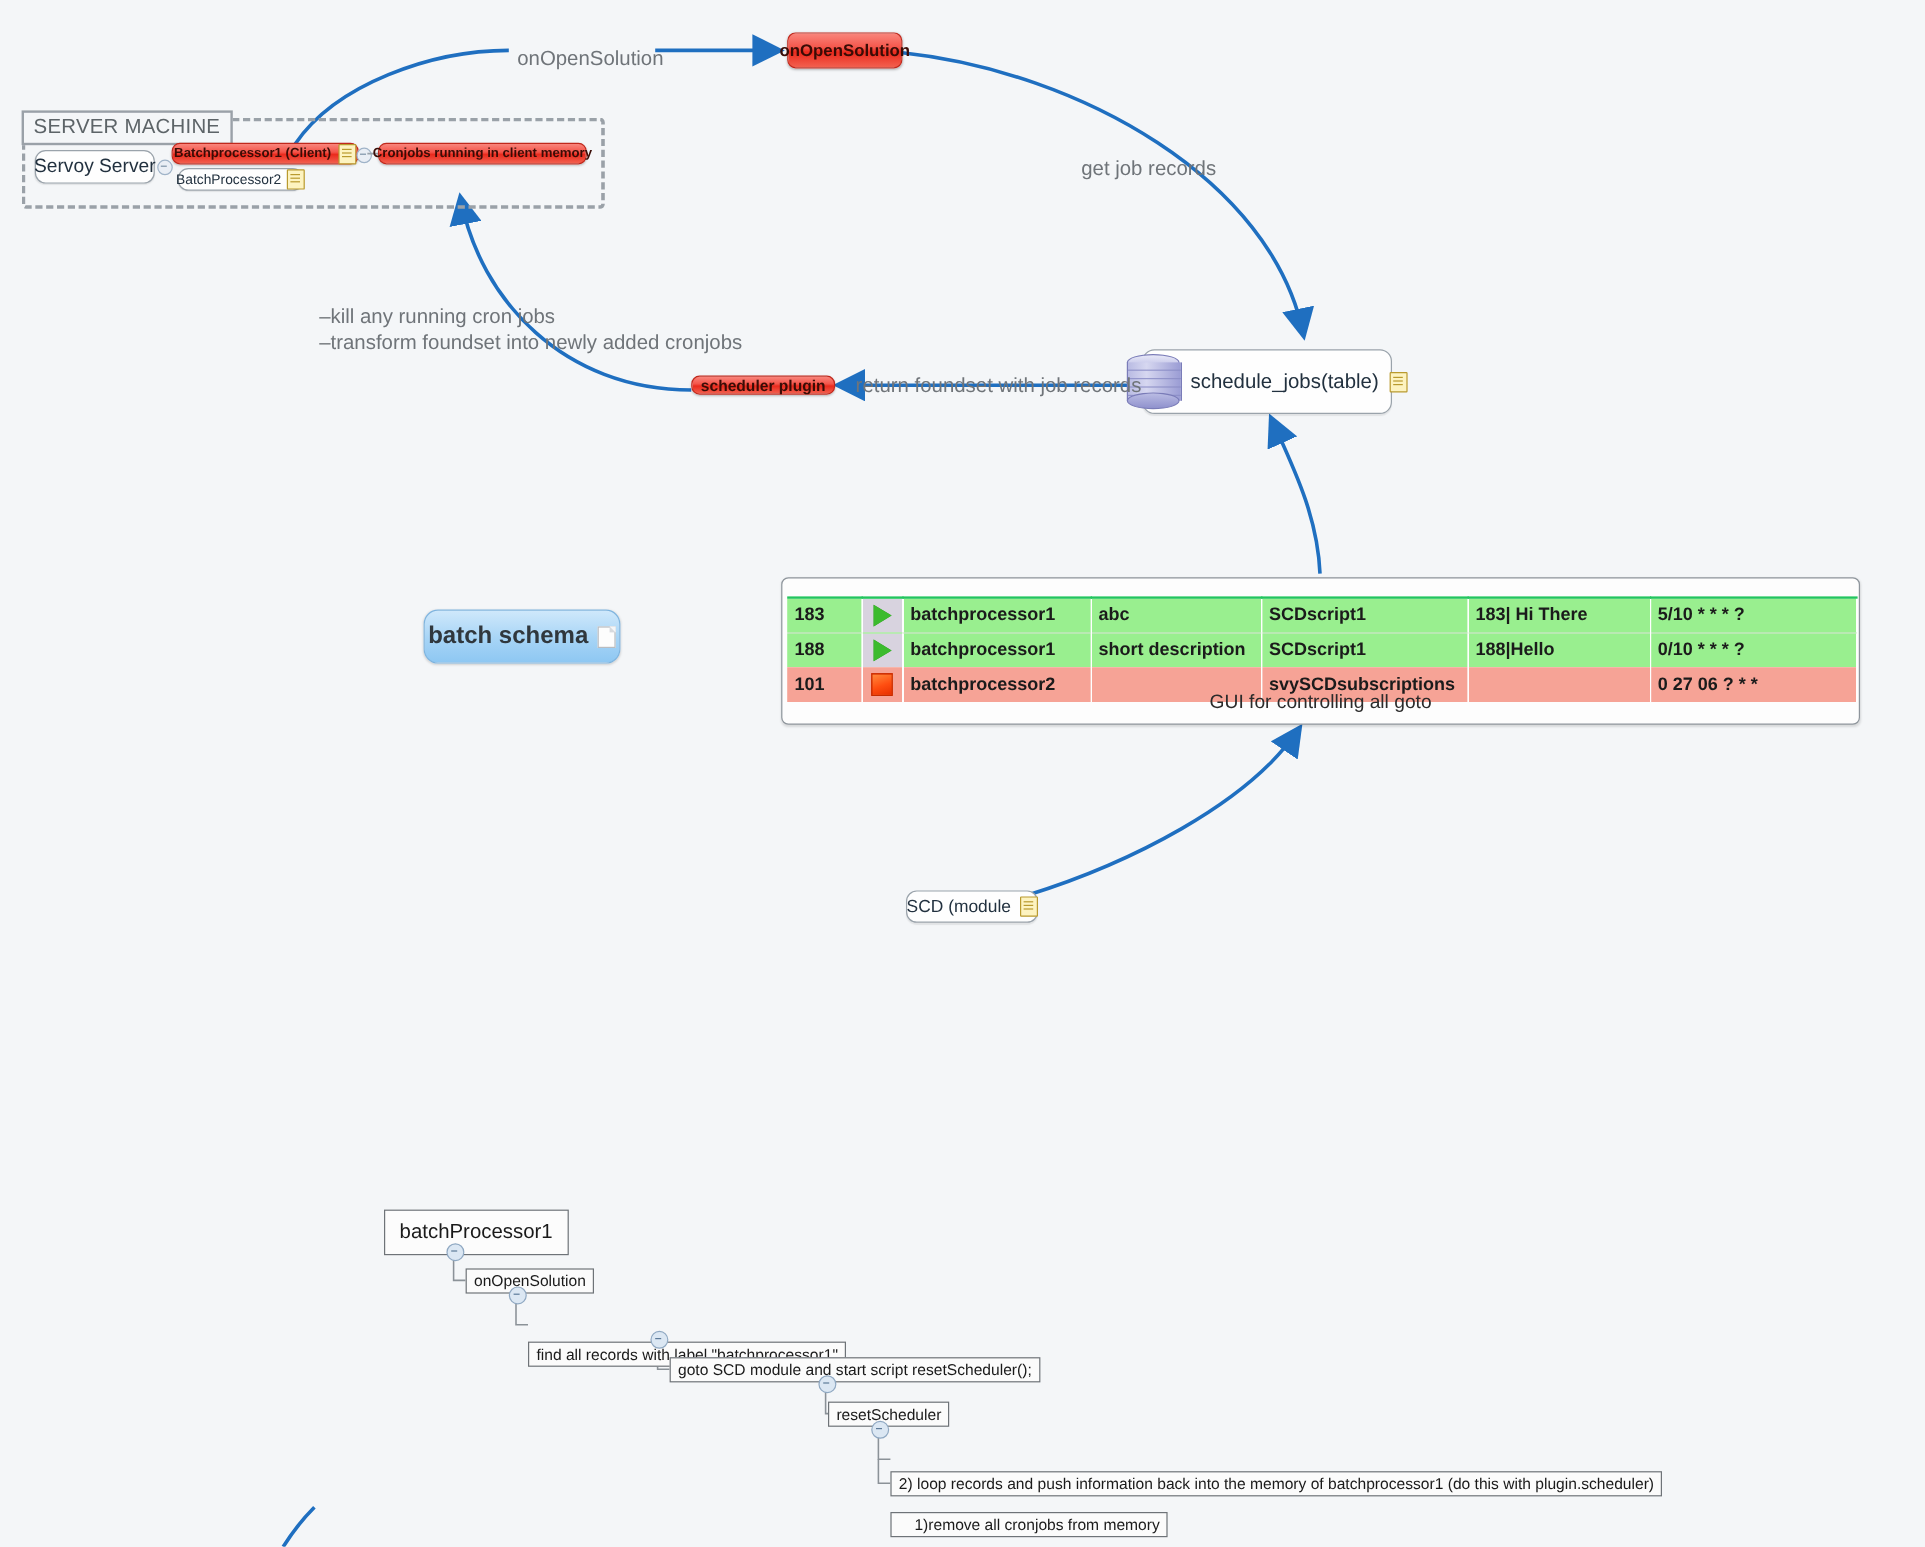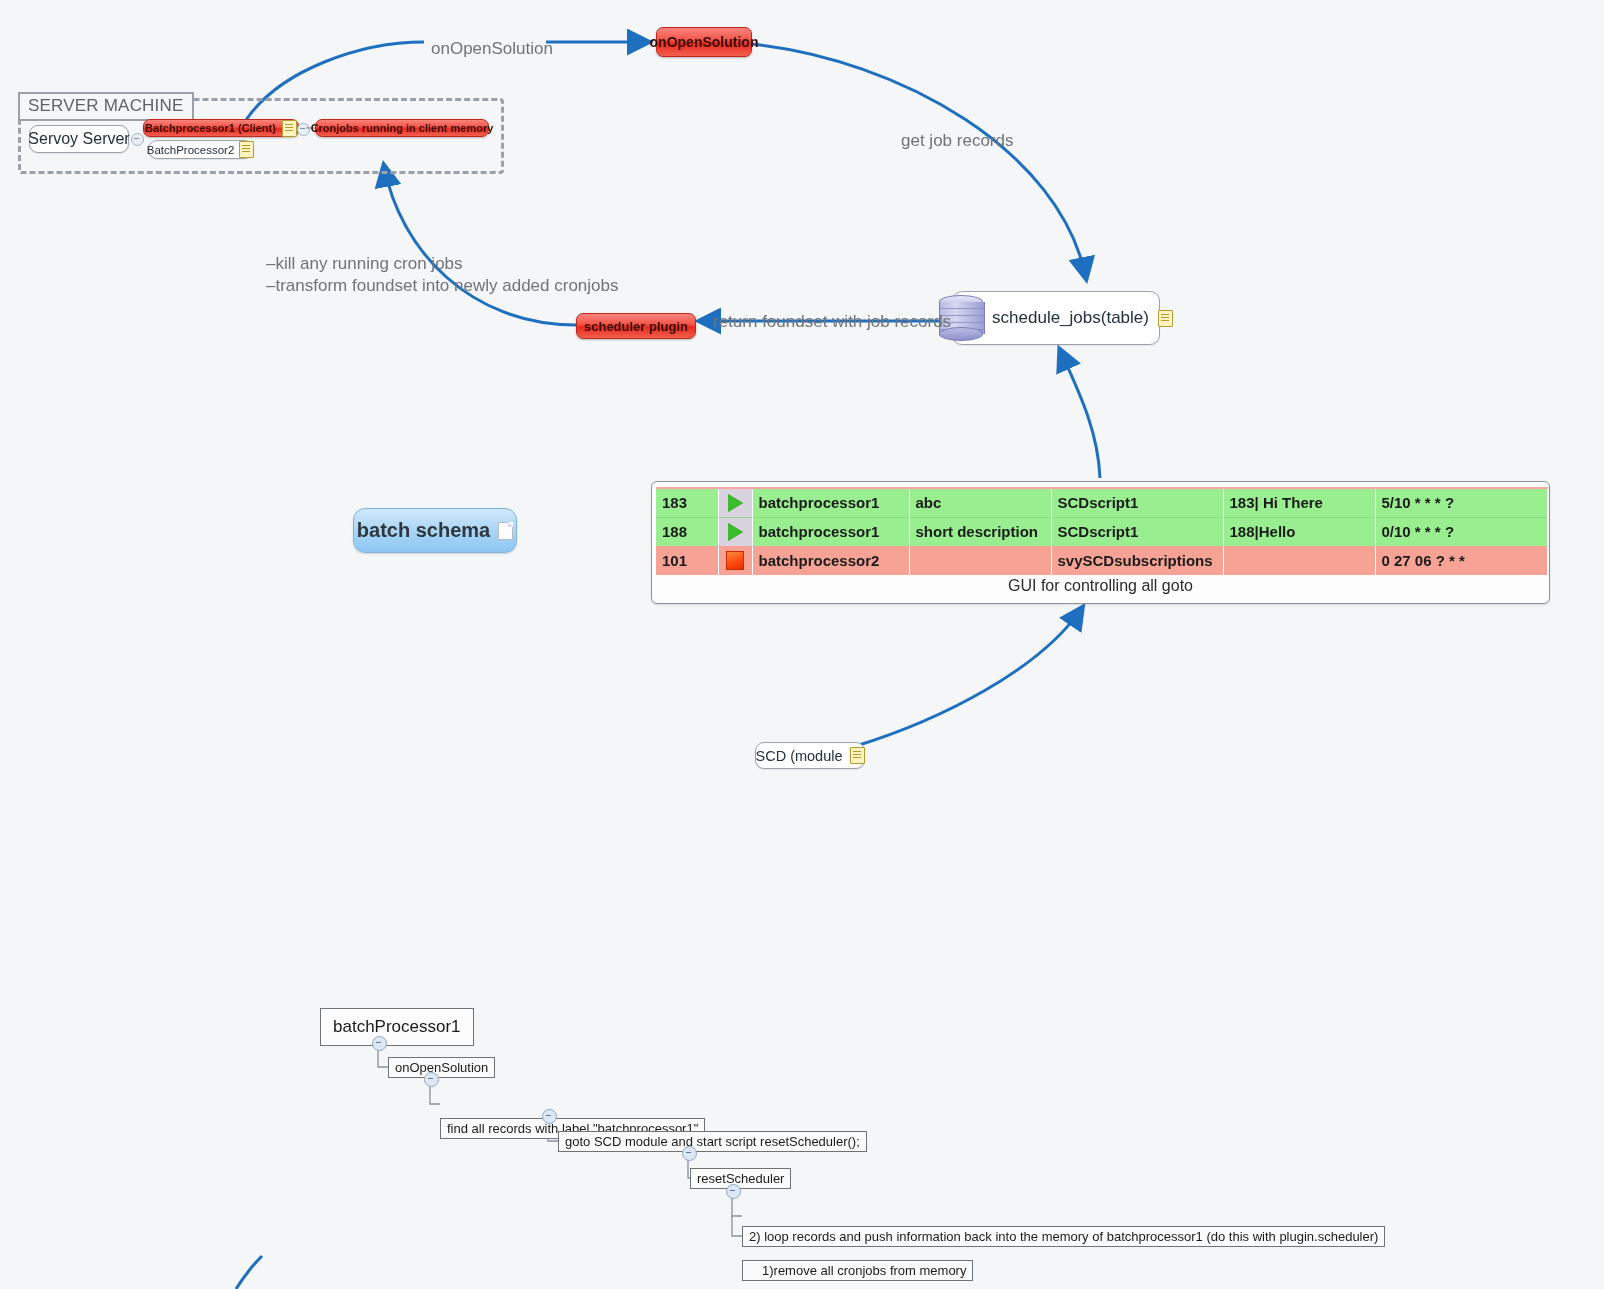--- a/index.html
+++ b/index.html
@@ -92,23 +92,23 @@
   
   .edge-label{position:absolute;color:#6f7479;font-size:17px;white-space:pre;line-height:22px;}
 
   
   #jobs-panel{
     position:absolute;left:651px;top:481px;width:899px;height:123px;
     background:#fdfdfd;border:1px solid #8d949b;border-radius:6px;
     box-shadow:0 1px 2px rgba(0,0,0,.12);box-sizing:border-box;overflow:hidden;
   }
   #jobs-table{
-    position:absolute;left:4px;top:5px;width:891px;height:87px;
+    position:absolute;left:4px;top:15px;width:891px;height:87px;
     border-collapse:collapse;table-layout:fixed;
-    border-top:2px solid #fca5a5;
+    border-top:2px solid #22c55e;
   }
   #jobs-table td{
     font-size:15px;font-weight:bold;color:#1b1b1b;
     padding:0 6px;height:29px;box-sizing:border-box;
     border-right:1px solid #ffffff;
     overflow:hidden;white-space:nowrap;
   }
   #jobs-table tr.green td{background:#99ef8f;}
   #jobs-table tr.green td:nth-child(2){background:#d8d3df;}
   #jobs-table tr.red td{background:#f6a396;}
@@ -206,21 +206,21 @@
     </svg>
 
   <div class="node red-pill" style="left:315px;top:119px;width:174px;height:18px;font-size:11px;">
     <span>Cronjobs running in client memory</span>
   </div>
 
   <div class="node red-pill" style="left:656px;top:27px;width:96px;height:30px;font-size:14px;">
     <span>onOpenSolution</span>
   </div>
 
-  <div class="node red-pill" style="left:576px;top:313px;width:120px;height:26px;font-size:13px;">
+  <div class="node red-pill" style="left:576px;top:313px;width:120px;height:16px;font-size:13px;">
     <span>scheduler plugin</span>
   </div>
 
   <div class="node white-pill" style="left:952px;top:291px;width:208px;height:54px;gap:9px;font-size:17px;border-radius:10px;">
     <span class="db-cyl">
       <span class="top"></span>
       <span class="body">
           <i style="top:6px"></i>
           <i style="top:13px"></i>
           <i style="top:20px"></i>

